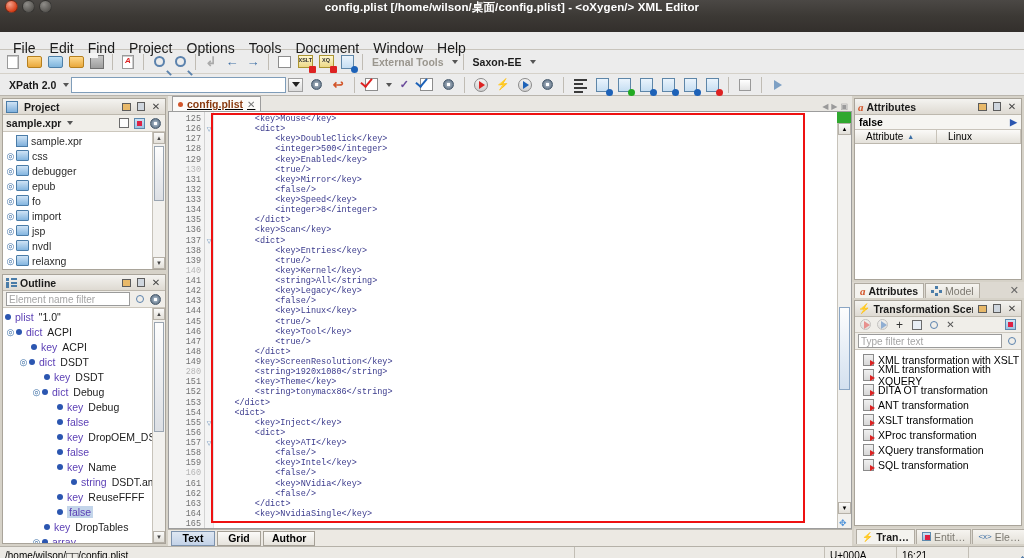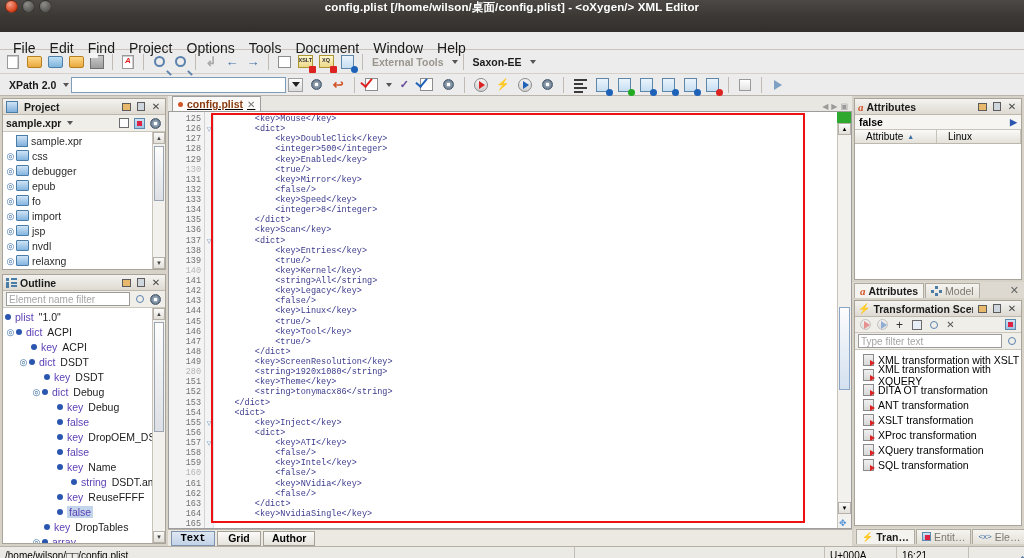--- a/index.html
+++ b/index.html
@@ -207,21 +207,21 @@
 
   .ed-vsb{position:absolute;right:0;top:0;bottom:0;width:14px;background:#f2f1ee;
           border-left:1px solid #c7c3ba;}
   .ed-marker{position:absolute;right:0;top:0;width:14px;height:11px;background:#2fa82f;}
 
   .edbottom{height:17px;background:#ece9e3;display:flex;align-items:center;
             padding-left:3px;gap:2px;border-top:1px solid #b5b1a8;}
   .btab{height:15px;min-width:44px;padding:0 8px;display:flex;align-items:center;
         justify-content:center;font-size:10.5px;font-weight:bold;
         background:linear-gradient(#fbfaf8,#e6e3dc);border:1px solid #a5a096;}
-  .btab.active{background:linear-gradient(#dfe7f2,#c3d3e8);border-color:#7e93ad;font-family:Liberation Mono, monospace;}
+  .btab.active{background:linear-gradient(#dfe7f2,#c3d3e8);border-color:#7e93ad;}
 
   
   .attr-val{height:15px;background:#f6f5f2;display:flex;align-items:center;
             padding:0 4px;border-bottom:1px solid #c9c4bb;font-weight:bold;font-size:10.5px;}
   .attr-val .more{margin-left:auto;color:#2b56b0;font-size:9px;}
   .tbl-head{height:14px;display:flex;background:linear-gradient(#fbfaf8,#e4e1da);
             border-bottom:1px solid #bdb8ae;font-size:10px;}
   .th{display:flex;align-items:center;padding:0 11px;border-right:1px solid #c8c3b9;}
   .tbl-body{flex:1;background:#fff;}
 

